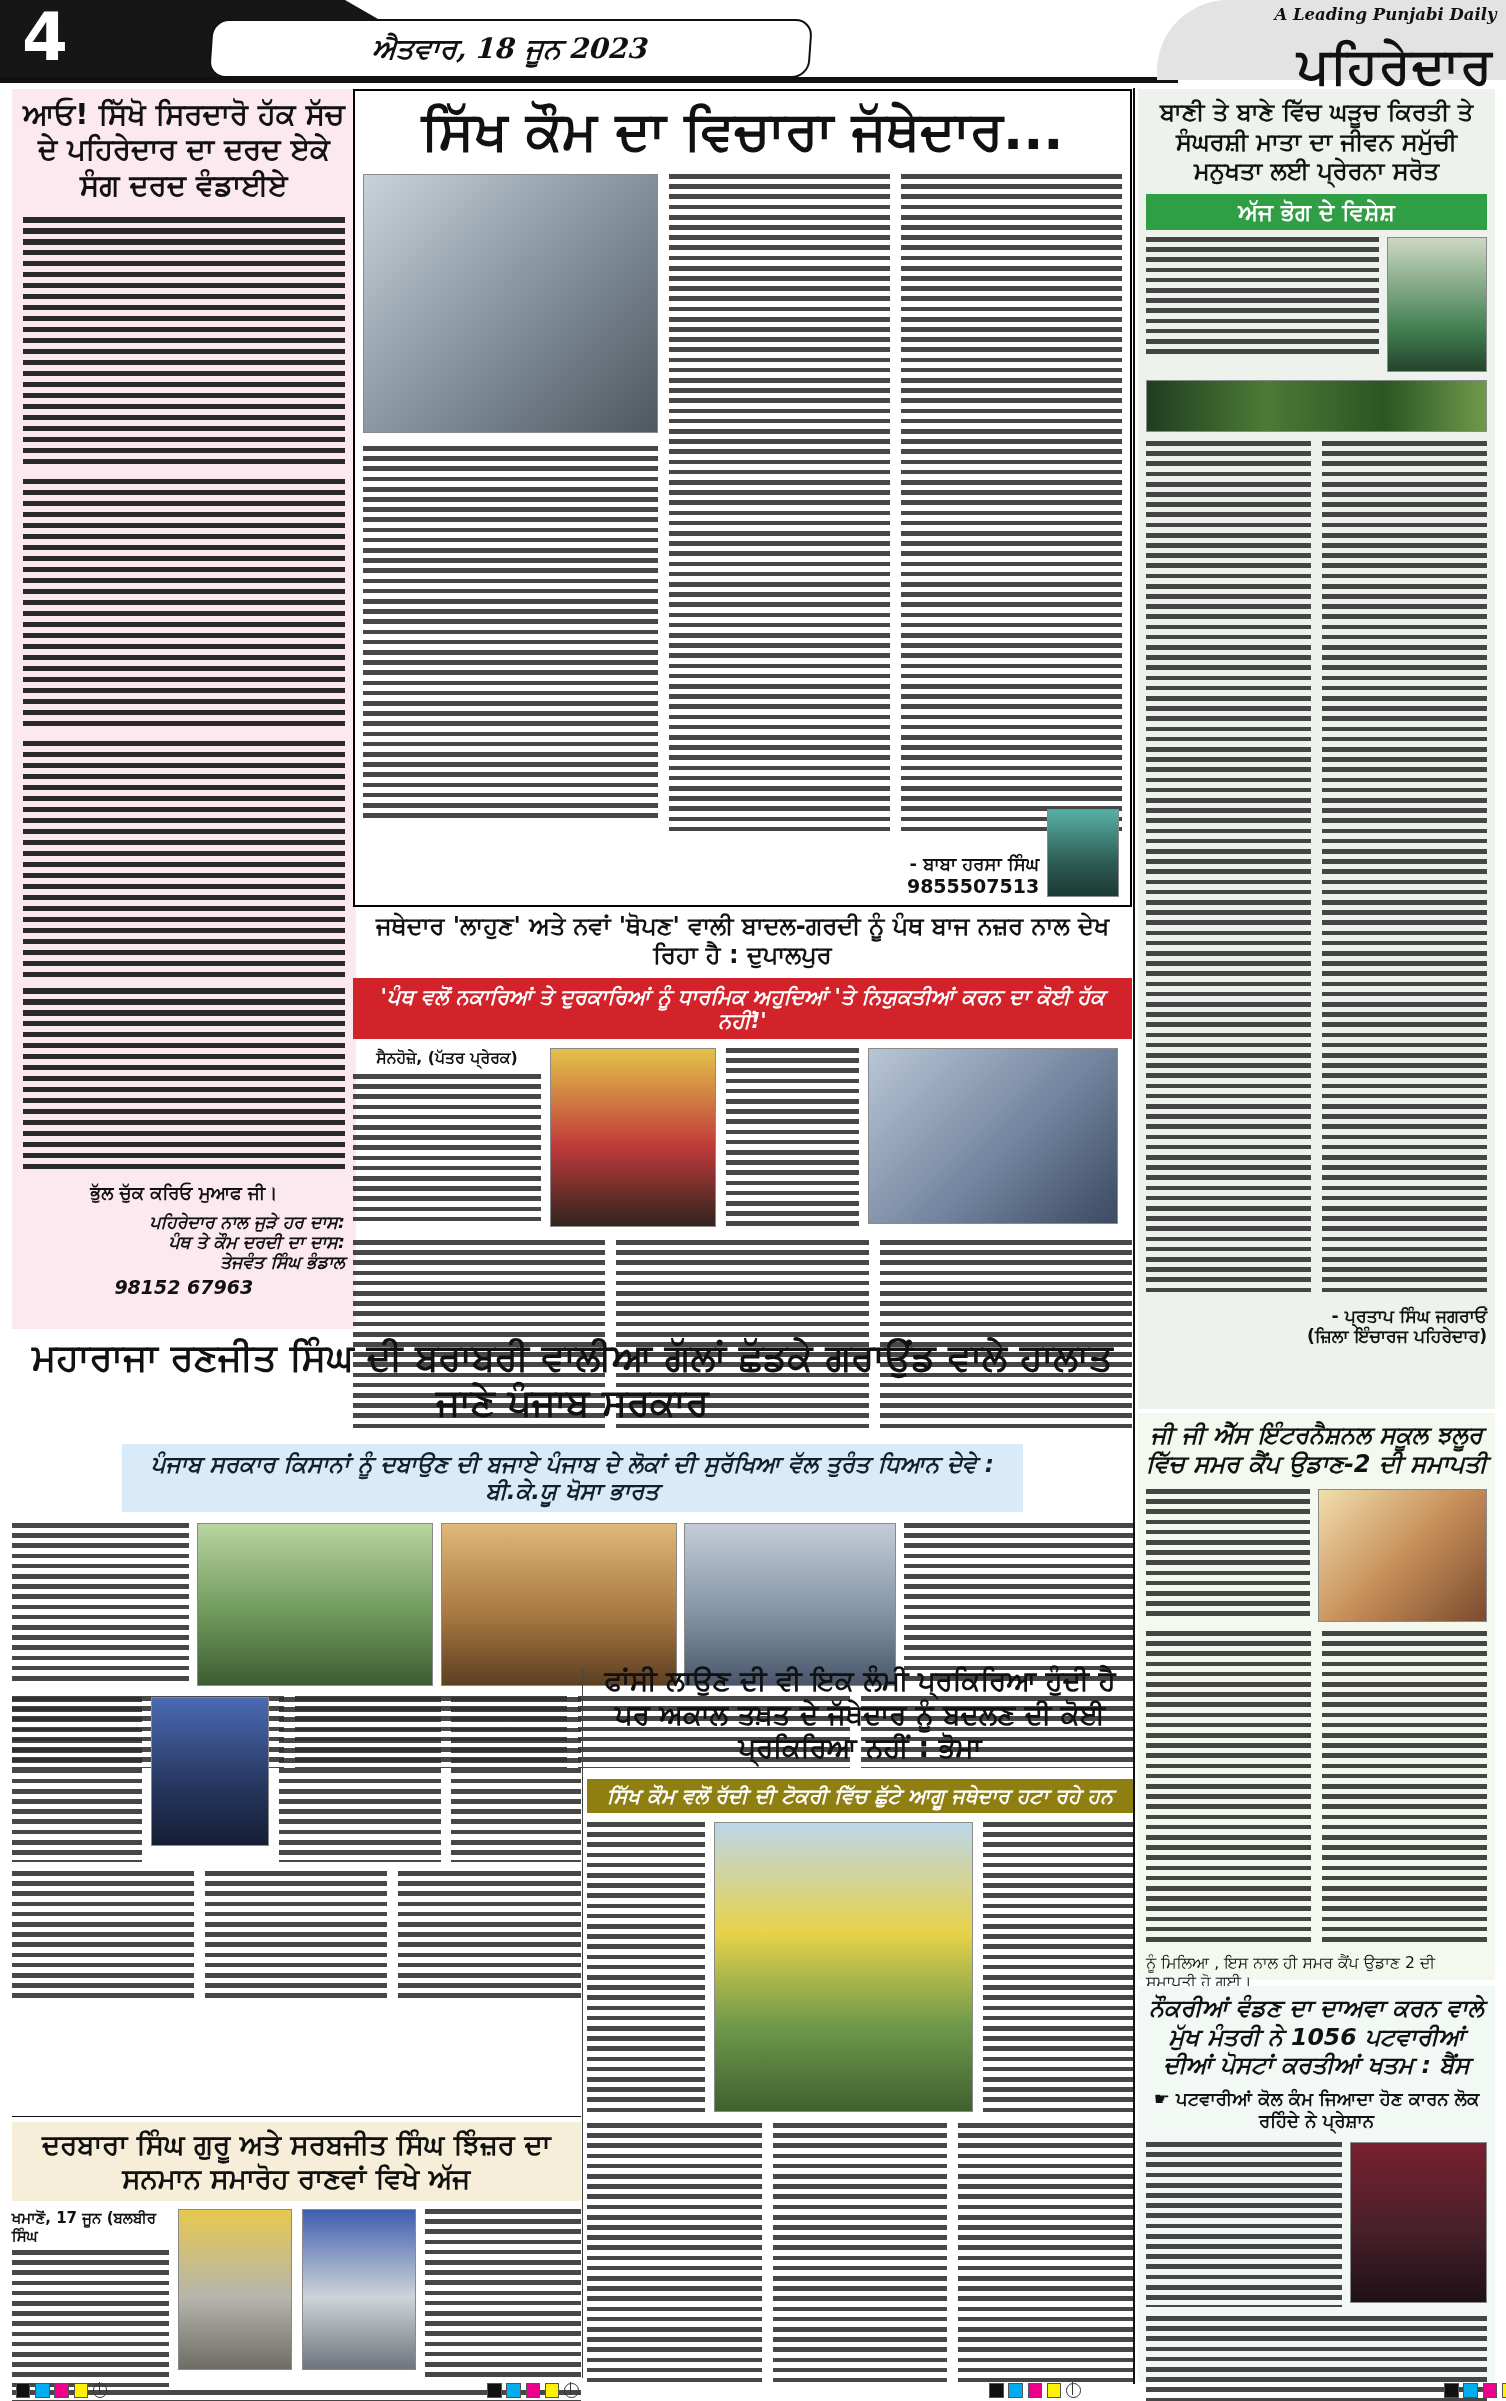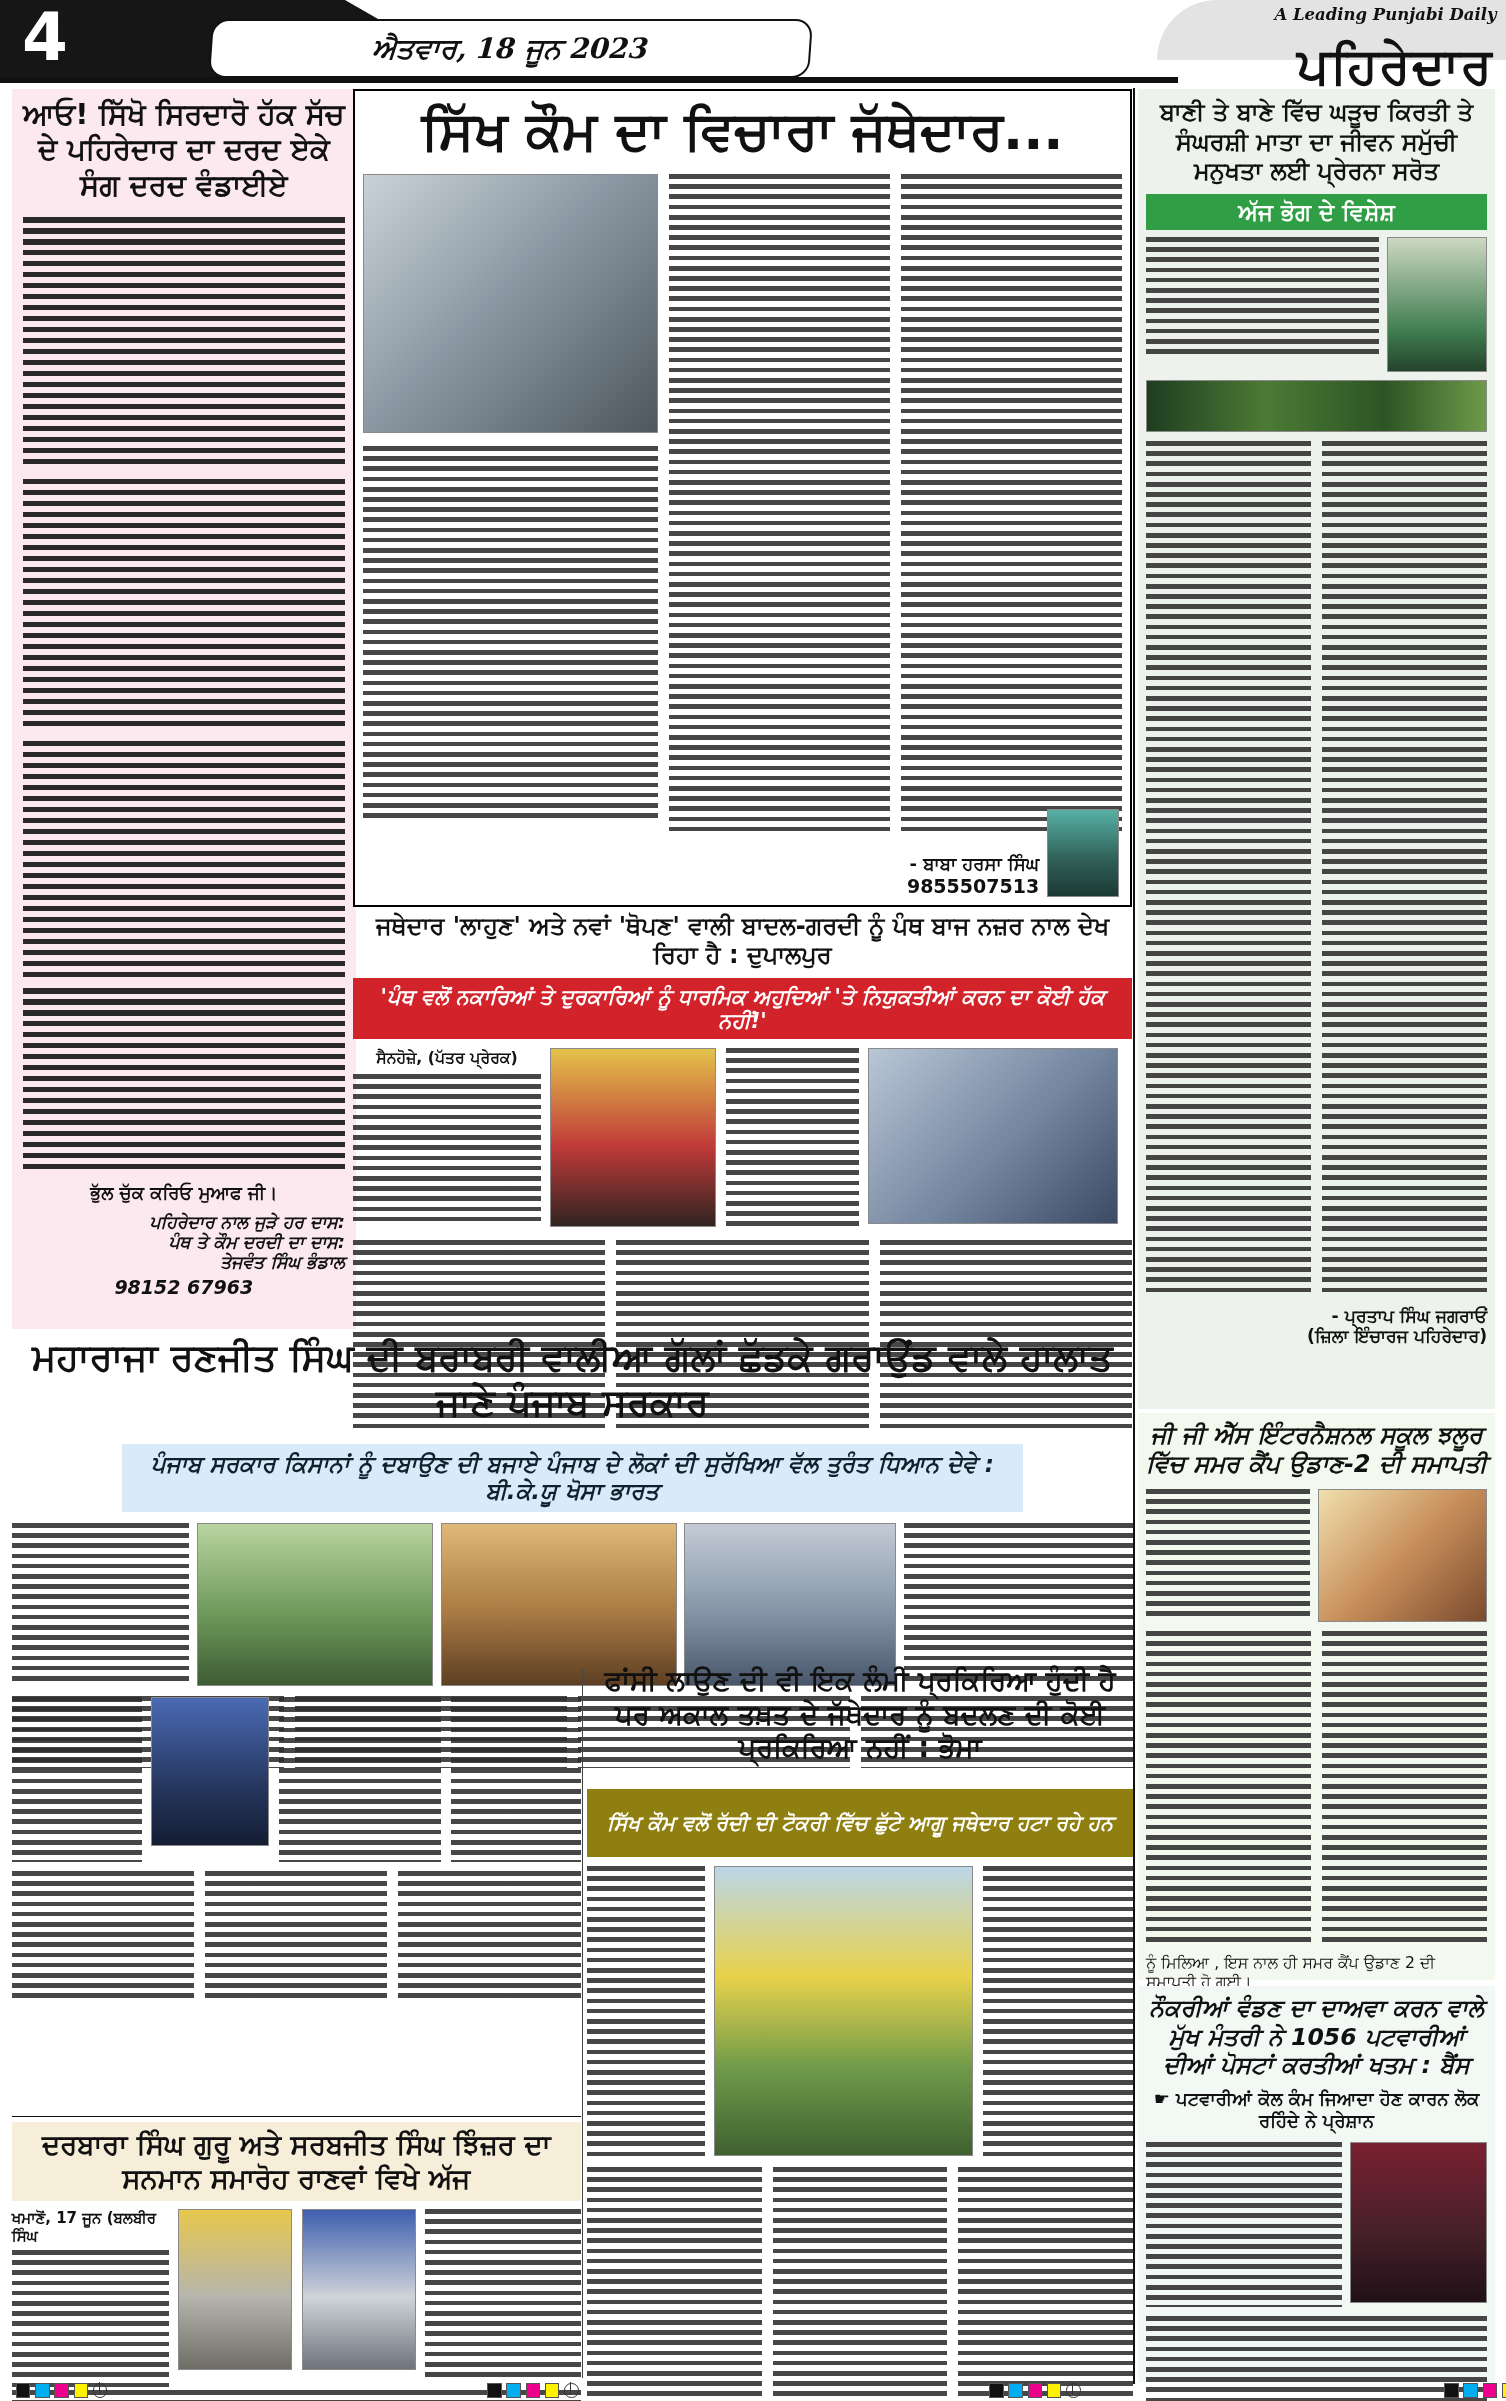--- a/index.html
+++ b/index.html
@@ -7,21 +7,21 @@
     font-family:"DejaVu Sans",sans-serif;color:#111;overflow:hidden;}
   .abs{position:absolute;}
   
   .hdr-black{left:0;top:0;width:479px;height:77px;background:#161616;
     clip-path:polygon(0 0,345px 0,479px 77px,0 77px);}
   .pageno{left:22px;top:1.6px;font-size:66px;font-weight:bold;color:#fff;line-height:72px;}
   .datepill{left:210px;top:19px;width:597px;height:55px;background:#fff;border:2.4px solid #111;
     border-radius:17.3px;display:flex;align-items:center;justify-content:center;
     font-family:"DejaVu Serif",serif;font-style:italic;font-weight:bold;font-size:28px;transform:skewX(-4deg);}
   .hdr-rule{left:0;top:77px;width:1178px;height:5.5px;background:#111;}
-  .masthead{right:0;top:0;width:349px;height:60px;background:#e3e3e3;border-radius:71px 0 0 0;}
+  .masthead{right:0;top:0;width:349px;height:80px;background:#e3e3e3;border-radius:71px 0 0 0;}
   .tagline{right:9.4px;top:4.7px;font-family:"DejaVu Serif",serif;font-style:italic;font-weight:bold;font-size:16.5px;}
   .mastlogo{right:12.6px;top:37px;font-size:50px;font-weight:bold;letter-spacing:1.6px;}
   
   .box{box-sizing:border-box;}
   .greek{background-image:repeating-linear-gradient(180deg,rgba(45,45,45,.88) 0 4.7px,transparent 4.7px 10.2px);}
   .greek.dk{background-image:repeating-linear-gradient(180deg,rgba(25,25,25,.92) 0 5.5px,transparent 5.5px 11px);}
   .photo{border:0.8px solid #8a8a8a;box-sizing:border-box;}
   .hl{font-weight:bold;text-align:center;line-height:1.22;}
   .cols{display:flex;gap:11px;}
   .col{flex:1;}
@@ -180,21 +180,21 @@
       </div>
       <div class="photo ph-elder1" style="width:114px;height:161px;"></div>
       <div class="photo ph-elder2" style="width:114px;height:161px;"></div>
       <div class="greek" style="flex:1;"></div>
     </div>
     <div class="greek" style="height:36px;margin-top:7.9px;"></div>
   </div>
 
   <div class="abs box" style="left:587px;top:1664px;width:546px;height:718px;">
     <div class="hl" style="font-size:27.5px;">ਫਾਂਸੀ ਲਾਉਣ ਦੀ ਵੀ ਇਕ ਲੰਮੀ ਪ੍ਰਕਿਰਿਆ ਹੁੰਦੀ ਹੈ ਪਰ ਅਕਾਲ ਤਖ਼ਤ ਦੇ ਜੱਥੇਦਾਰ ਨੂੰ ਬਦਲਣ ਦੀ ਕੋਈ ਪ੍ਰਕਿਰਿਆ ਨਹੀਂ : ਭੋਮਾ</div>
-    <div class="strip-olive" style="font-size:20.4px;padding:22px 0;margin-top:24px;">ਸਿੱਖ ਕੌਮ ਵਲੋਂ ਰੱਦੀ ਦੀ ਟੋਕਰੀ ਵਿੱਚ ਛੁੱਟੇ ਆਗੂ ਜਥੇਦਾਰ ਹਟਾ ਰਹੇ ਹਨ</div>
+    <div class="strip-olive" style="font-size:20.4px;padding:5px 0;margin-top:14px;">ਸਿੱਖ ਕੌਮ ਵਲੋਂ ਰੱਦੀ ਦੀ ਟੋਕਰੀ ਵਿੱਚ ਛੁੱਟੇ ਆਗੂ ਜਥੇਦਾਰ ਹਟਾ ਰਹੇ ਹਨ</div>
     <div style="display:flex;gap:9.4px;margin-top:9.4px;height:290px;">
       <div class="greek" style="width:118px;"></div>
       <div class="photo ph-field" style="width:259px;height:290px;"></div>
       <div class="greek" style="flex:1;"></div>
     </div>
     <div class="cols" style="margin-top:11px;height:259px;">
       <div class="col greek"></div>
       <div class="col greek"></div>
       <div class="col greek"></div>
     </div>

